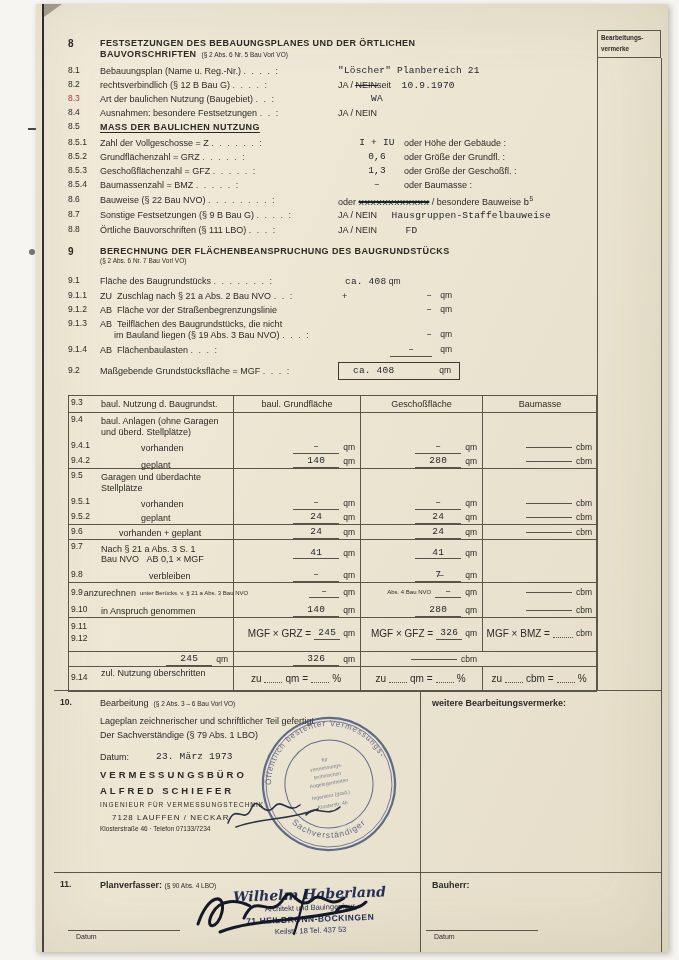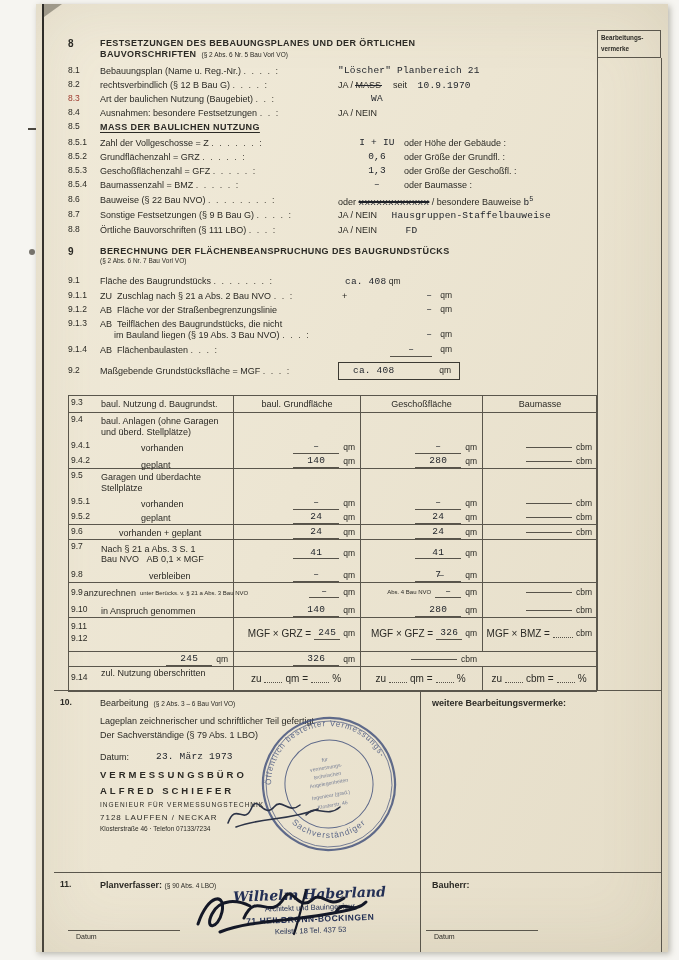--- a/index.html
+++ b/index.html
@@ -73,21 +73,21 @@
     </div>
 
     <div class="r" style="top:62px">
       <span class="n">8.1</span>
       <span class="l"><span>Bebauungsplan (Name u. Reg.-Nr.)</span> <span class="dots">. . . . :</span></span>
       <span class="vf tw">"Löscher" Planbereich 21</span>
     </div>
     <div class="r" style="top:76px">
       <span class="n">8.2</span>
       <span class="l"><span>rechtsverbindlich (§ 12 B Bau G)</span> <span class="dots">. . . . :</span></span>
-      <span class="vf"><span>JA /</span> <span class="xover">MASS</span><span style="margin-left:12px">seit</span> <span class="tw" style="margin-left:8px">10.9.1970</span></span>
+      <span class="vf"><span>JA /</span> <span class="xover">NEIN</span><span style="">seit</span> <span class="tw" style="margin-left:8px">10.9.1970</span></span>
     </div>
     <div class="r" style="top:90px">
       <span class="n red">8.3</span>
       <span class="l"><span>Art der baulichen Nutzung (Baugebiet)</span> <span class="dots">. . :</span></span>
       <span class="v8 tw">WA</span>
     </div>
     <div class="r" style="top:104px">
       <span class="n">8.4</span>
       <span class="l"><span>Ausnahmen: besondere Festsetzungen</span> <span class="dots">. . :</span></span>
       <span class="vf">JA / NEIN</span>
@@ -464,21 +464,21 @@
     <div class="r" style="top:726px">
         <span class="l">Der Sachverständige (§ 79 Abs. 1 LBO)</span>
       </div>
     <div class="r" style="top:748px">
       <span class="l">Datum:</span>
       <span class="tw" style="position:absolute;left:120px">23. März 1973</span>
     </div>
     <div class="r sp3 b" style="top:766px;left:64px;font-size:9.5px"><span>VERMESSUNGSBÜRO</span></div>
     <div class="r sp3 b" style="top:782px;left:64px;font-size:9.5px"><span>ALFRED SCHIEFER</span></div>
     <div class="r sp1" style="top:797px;left:64px;font-size:6.5px"><span>INGENIEUR FÜR VERMESSUNGSTECHNIK</span></div>
-    <div class="r sp1" style="top:809px;left:64px;font-size:8px"><span>7128 LAUFFEN / NECKAR</span></div>
+    <div class="r sp1" style="top:809px;left:76px;font-size:8px"><span>7128 LAUFFEN / NECKAR</span></div>
     <div class="r" style="top:821px;left:64px;font-size:6.5px"><span>Klosterstraße 46 · Telefon 07133/7234</span></div>
     <div class="r b" style="top:694px;left:396px;width:160px"><span>weitere Bearbeitungsvermerke:</span></div>
 
     <svg style="position:absolute;left:222px;top:709px;width:142px;height:142px;transform:rotate(-10deg);opacity:.82;z-index:3" viewBox="0 0 142 142">
       <g fill="none" stroke="#41507b">
         <circle cx="71" cy="71" r="66" stroke-width="2.2"></circle>
         <circle cx="71" cy="71" r="63" stroke-width=".8"></circle>
         <circle cx="71" cy="71" r="44" stroke-width="1"></circle>
       </g>
       <defs>

